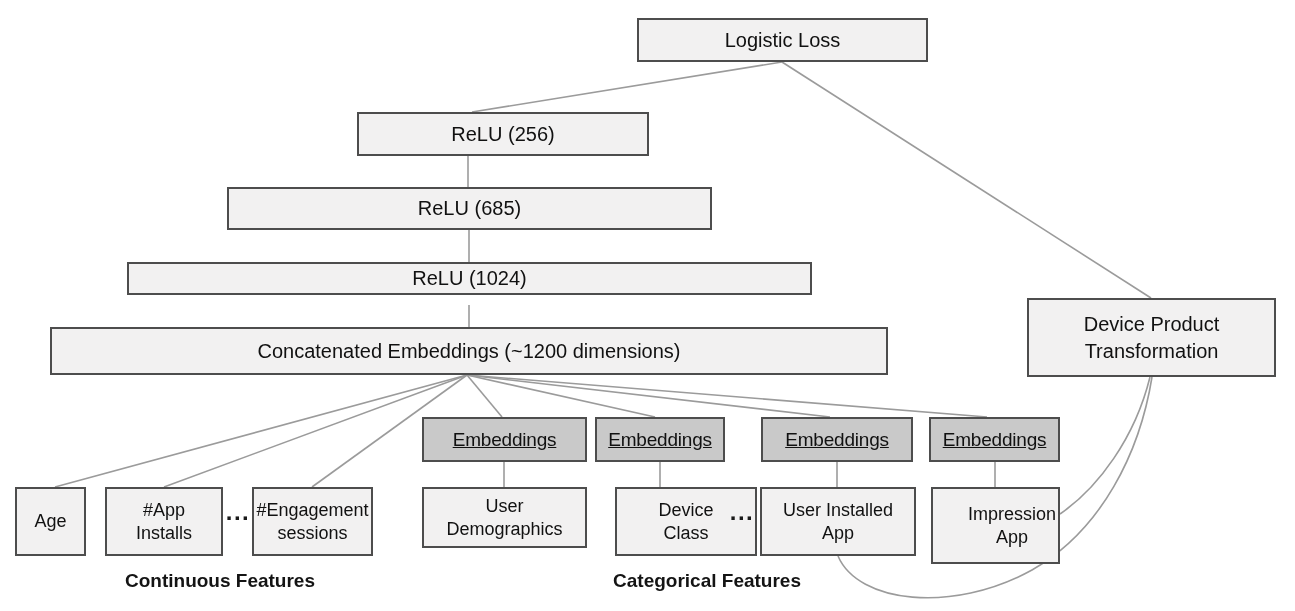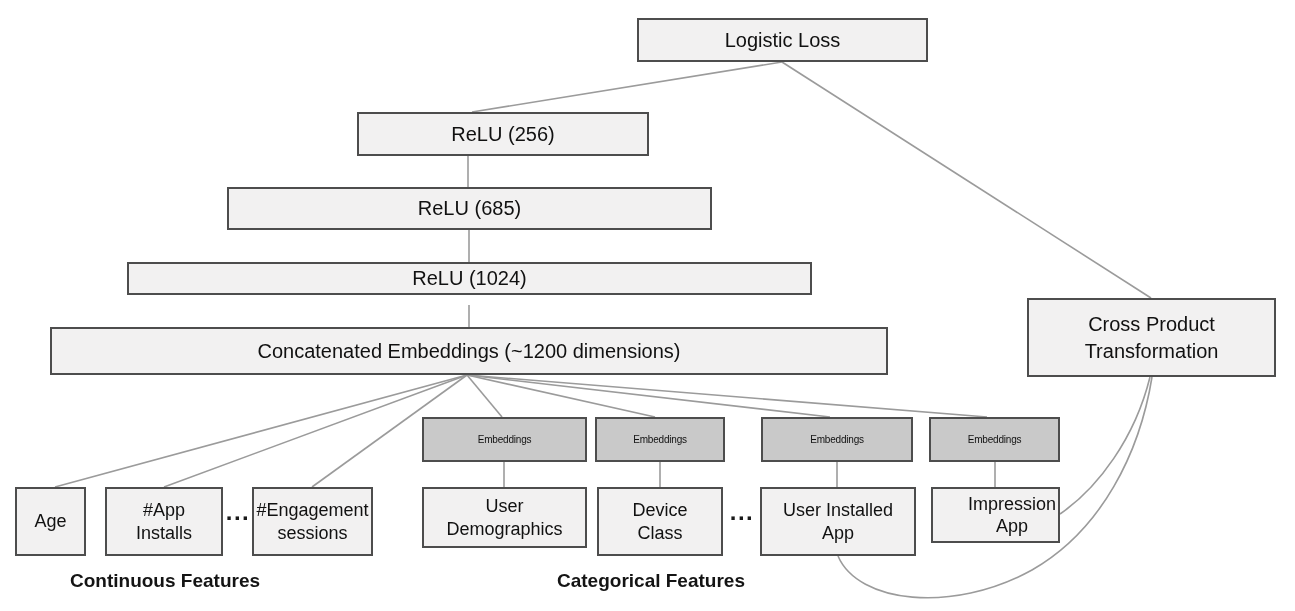--- a/index.html
+++ b/index.html
@@ -27,29 +27,31 @@
     background:var(--box-fill);
     border:2px solid var(--box-border);
     display:flex;align-items:center;justify-content:center;
     text-align:center;
     font-size:20px;
     line-height:1.15;
     white-space:pre-line;
   }
   .node.embed{
     background:var(--embed-fill);
-    font-size:10px;
+    font-size:19px;
     letter-spacing:-0.2px;
+    text-decoration:underline;
   }
   .node.feature{font-size:18px;line-height:1.25;}
   .node.cpt{font-size:20px;line-height:1.35;}
   .section-label{
     position:absolute;
     font-weight:bold;
     font-size:19px;
+    text-align:center;
     width:300px;
     color:#141414;
   }
   .dots{
     position:absolute;
     font-weight:bold;
     font-size:24px;
     letter-spacing:1.5px;
     width:44px;
     text-align:center;
@@ -97,28 +99,28 @@
   <div class="node embed" style="left:761px;top:417px;width:152px;height:45px;">Embeddings</div>
   <div class="node embed" style="left:929px;top:417px;width:131px;height:45px;">Embeddings</div>
 
   <div class="node feature" style="left:15px;top:487px;width:71px;height:69px;">Age</div>
   <div class="node feature" style="left:105px;top:487px;width:118px;height:69px;">#App
 Installs</div>
   <div class="node feature" style="left:252px;top:487px;width:121px;height:69px;">#Engagement
 sessions</div>
   <div class="node feature" style="left:422px;top:487px;width:165px;height:61px;">User
 Demographics</div>
-  <div class="node feature" style="left:597px;top:487px;width:126px;height:69px;">Device
+  <div class="node feature" style="left:615px;top:487px;width:142px;height:69px;">Device
 Class</div>
   <div class="node feature" style="left:760px;top:487px;width:156px;height:69px;">User Installed
 App</div>
-  <div class="node feature" style="left:931px;top:487px;width:129px;height:56px;padding-left:33px;">Impression
+  <div class="node feature" style="left:931px;top:487px;width:129px;height:77px;padding-left:33px;">Impression
 App</div>
 
-  <div class="node cpt" style="left:1027px;top:298px;width:249px;height:79px;">Cross Product
+  <div class="node cpt" style="left:1027px;top:298px;width:249px;height:79px;">Device Product
 Transformation</div>
 
   <div class="dots" style="left:216px;top:498px;">...</div>
   <div class="dots" style="left:720px;top:498px;">...</div>
 
   <div class="section-label" style="left:70px;top:570px;">Continuous Features</div>
   <div class="section-label" style="left:557px;top:570px;">Categorical Features</div>
 
 </div>
 

